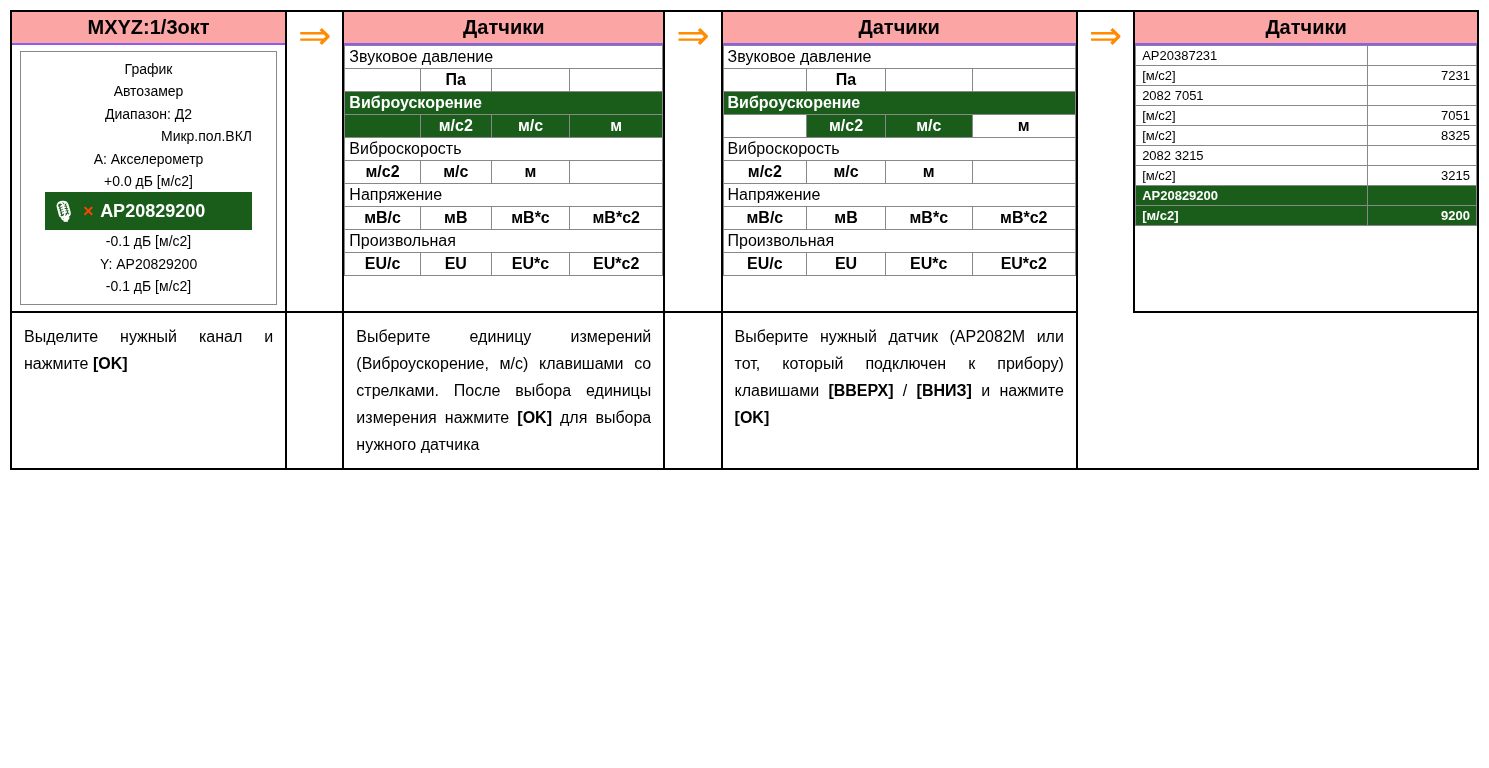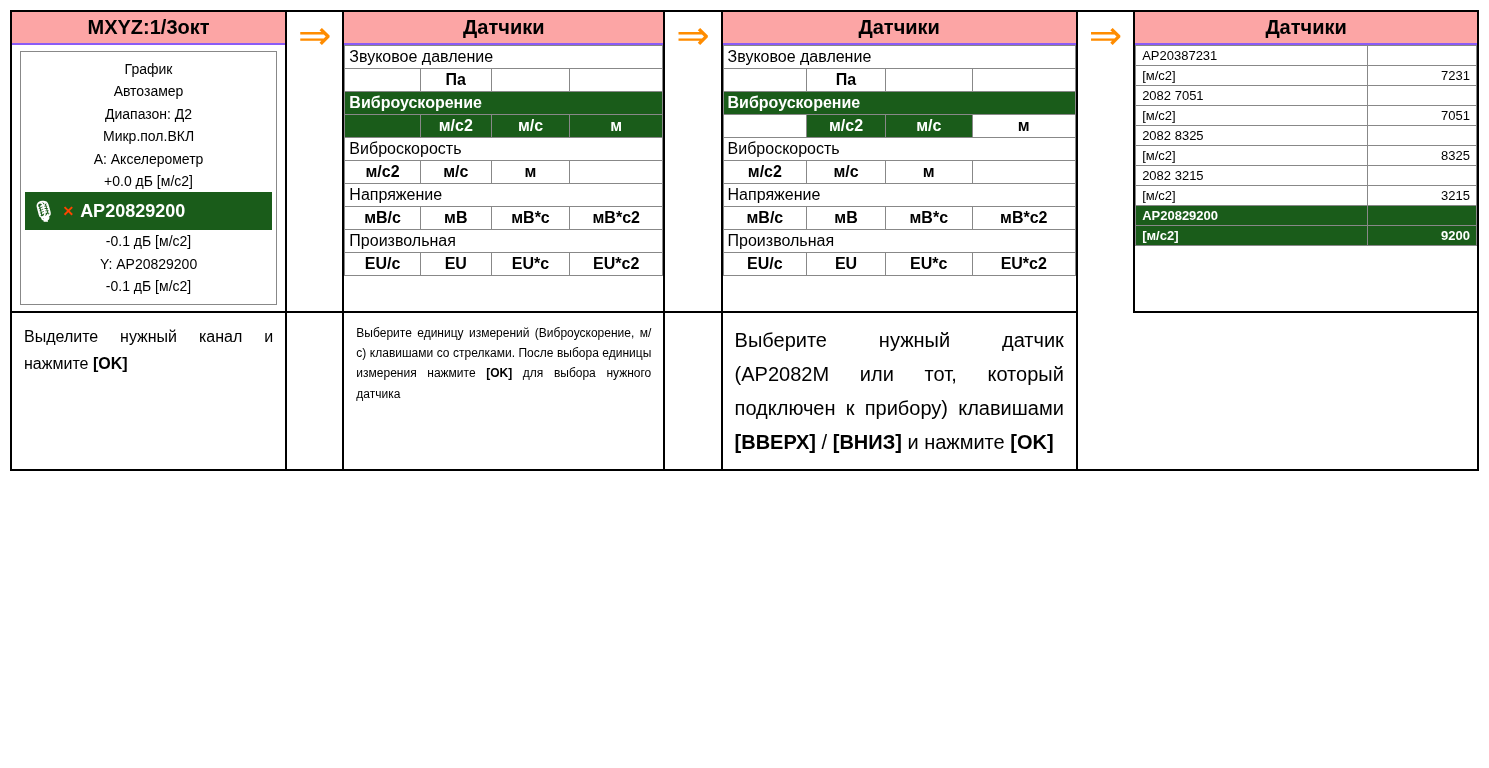--- a/index.html
+++ b/index.html
@@ -47,21 +47,21 @@
       padding: 4px 6px;
       border-bottom: 2px solid #8b5cf6;
     }
     .panel-content {
       padding: 6px 8px;
       font-size: 14px;
       line-height: 1.6;
     }
     .panel-content-inner {
       border: 1px solid #888;
-      padding: 6px 4px;
+      padding: 6px 24px;
     }
 
     
     .sensor-table {
       width: 100%;
       border-collapse: collapse;
       font-size: 16px;
     }
     .sensor-table td, .sensor-table th {
       border: 1px solid #888;
@@ -147,21 +147,21 @@
   <tbody>
       <tr>
 
     <td class="panel1">
       <div class="panel-header">МХYZ:1/3окт</div>
       <div class="panel-content">
         <div class="panel-content-inner">
           <div style="text-align:center">График</div>
           <div style="text-align:center">Автозамер</div>
           <div style="text-align:center">Диапазон: Д2</div>
-          <div style="text-align:center">Микр.пол.ВКЛ</div>
+          <div style="text-align:right">Микр.пол.ВКЛ</div>
           <div style="text-align:center">А: Акселерометр</div>
           <div style="text-align:center">+0.0 дБ [м/с2]</div>
           <div class="device-row">
             <span class="mic-icon">🎙</span>
             <span class="x-badge">✕</span>
             <span>АР20829200</span>
           </div>
           <div style="text-align:center">-0.1 дБ [м/с2]</div>
           <div style="text-align:center">Y: АР20829200</div>
           <div style="text-align:center">-0.1 дБ [м/с2]</div>
@@ -316,24 +316,20 @@
           </tr>
           <tr>
             <td>2082 7051</td>
             <td class="right-align"></td>
           </tr>
           <tr>
             <td>[м/с2]</td>
             <td class="right-align">7051</td>
           </tr>
           <tr>
-            <td>2082 8325</td>
-            <td class="right-align"></td>
-          </tr>
-          <tr>
             <td>[м/с2]</td>
             <td class="right-align">8325</td>
           </tr>
           <tr>
             <td>2082 3215</td>
             <td class="right-align"></td>
           </tr>
           <tr>
             <td>[м/с2]</td>
             <td class="right-align">3215</td>
@@ -351,27 +347,27 @@
       </div>
     </td>
   </tr>
 
   <tr class="bottom-row">
     <td style="font-size:16px; text-align:justify;">
       <span>Выделите нужный канал и нажмите </span>
       <span class="bottom-text-bold">[OK]</span>
     </td>
     <td class="arrow-cell" style="border:2px solid #000 !important; background:#fff;"></td>
-    <td style="font-size:12px; text-align:justify;">
+    <td style="font-size:16px; text-align:justify;">
       <span>Выберите единицу измерений (Виброускорение, м/с) клавишами со стрелками. После выбора единицы измерения нажмите </span>
       <span class="bottom-text-bold">[OK]</span>
       <span> для выбора нужного датчика</span>
     </td>
     <td class="arrow-cell" style="border:2px solid #000 !important; background:#fff;"></td>
-    <td style="font-size:20px; text-align:justify;border-radius:24px;">
+    <td style="font-size:16px; text-align:justify;border-radius:24px;">
       <span>Выберите нужный датчик (АР2082М или тот, который подключен к прибору) клавишами </span>
       <span class="bottom-text-bold">[ВВЕРХ]</span>
       <span> / </span>
       <span class="bottom-text-bold">[ВНИЗ]</span>
       <span> и нажмите </span>
       <span class="bottom-text-bold">[OK]</span>
     </td>
   </tr>
 </tbody>
   </table>

